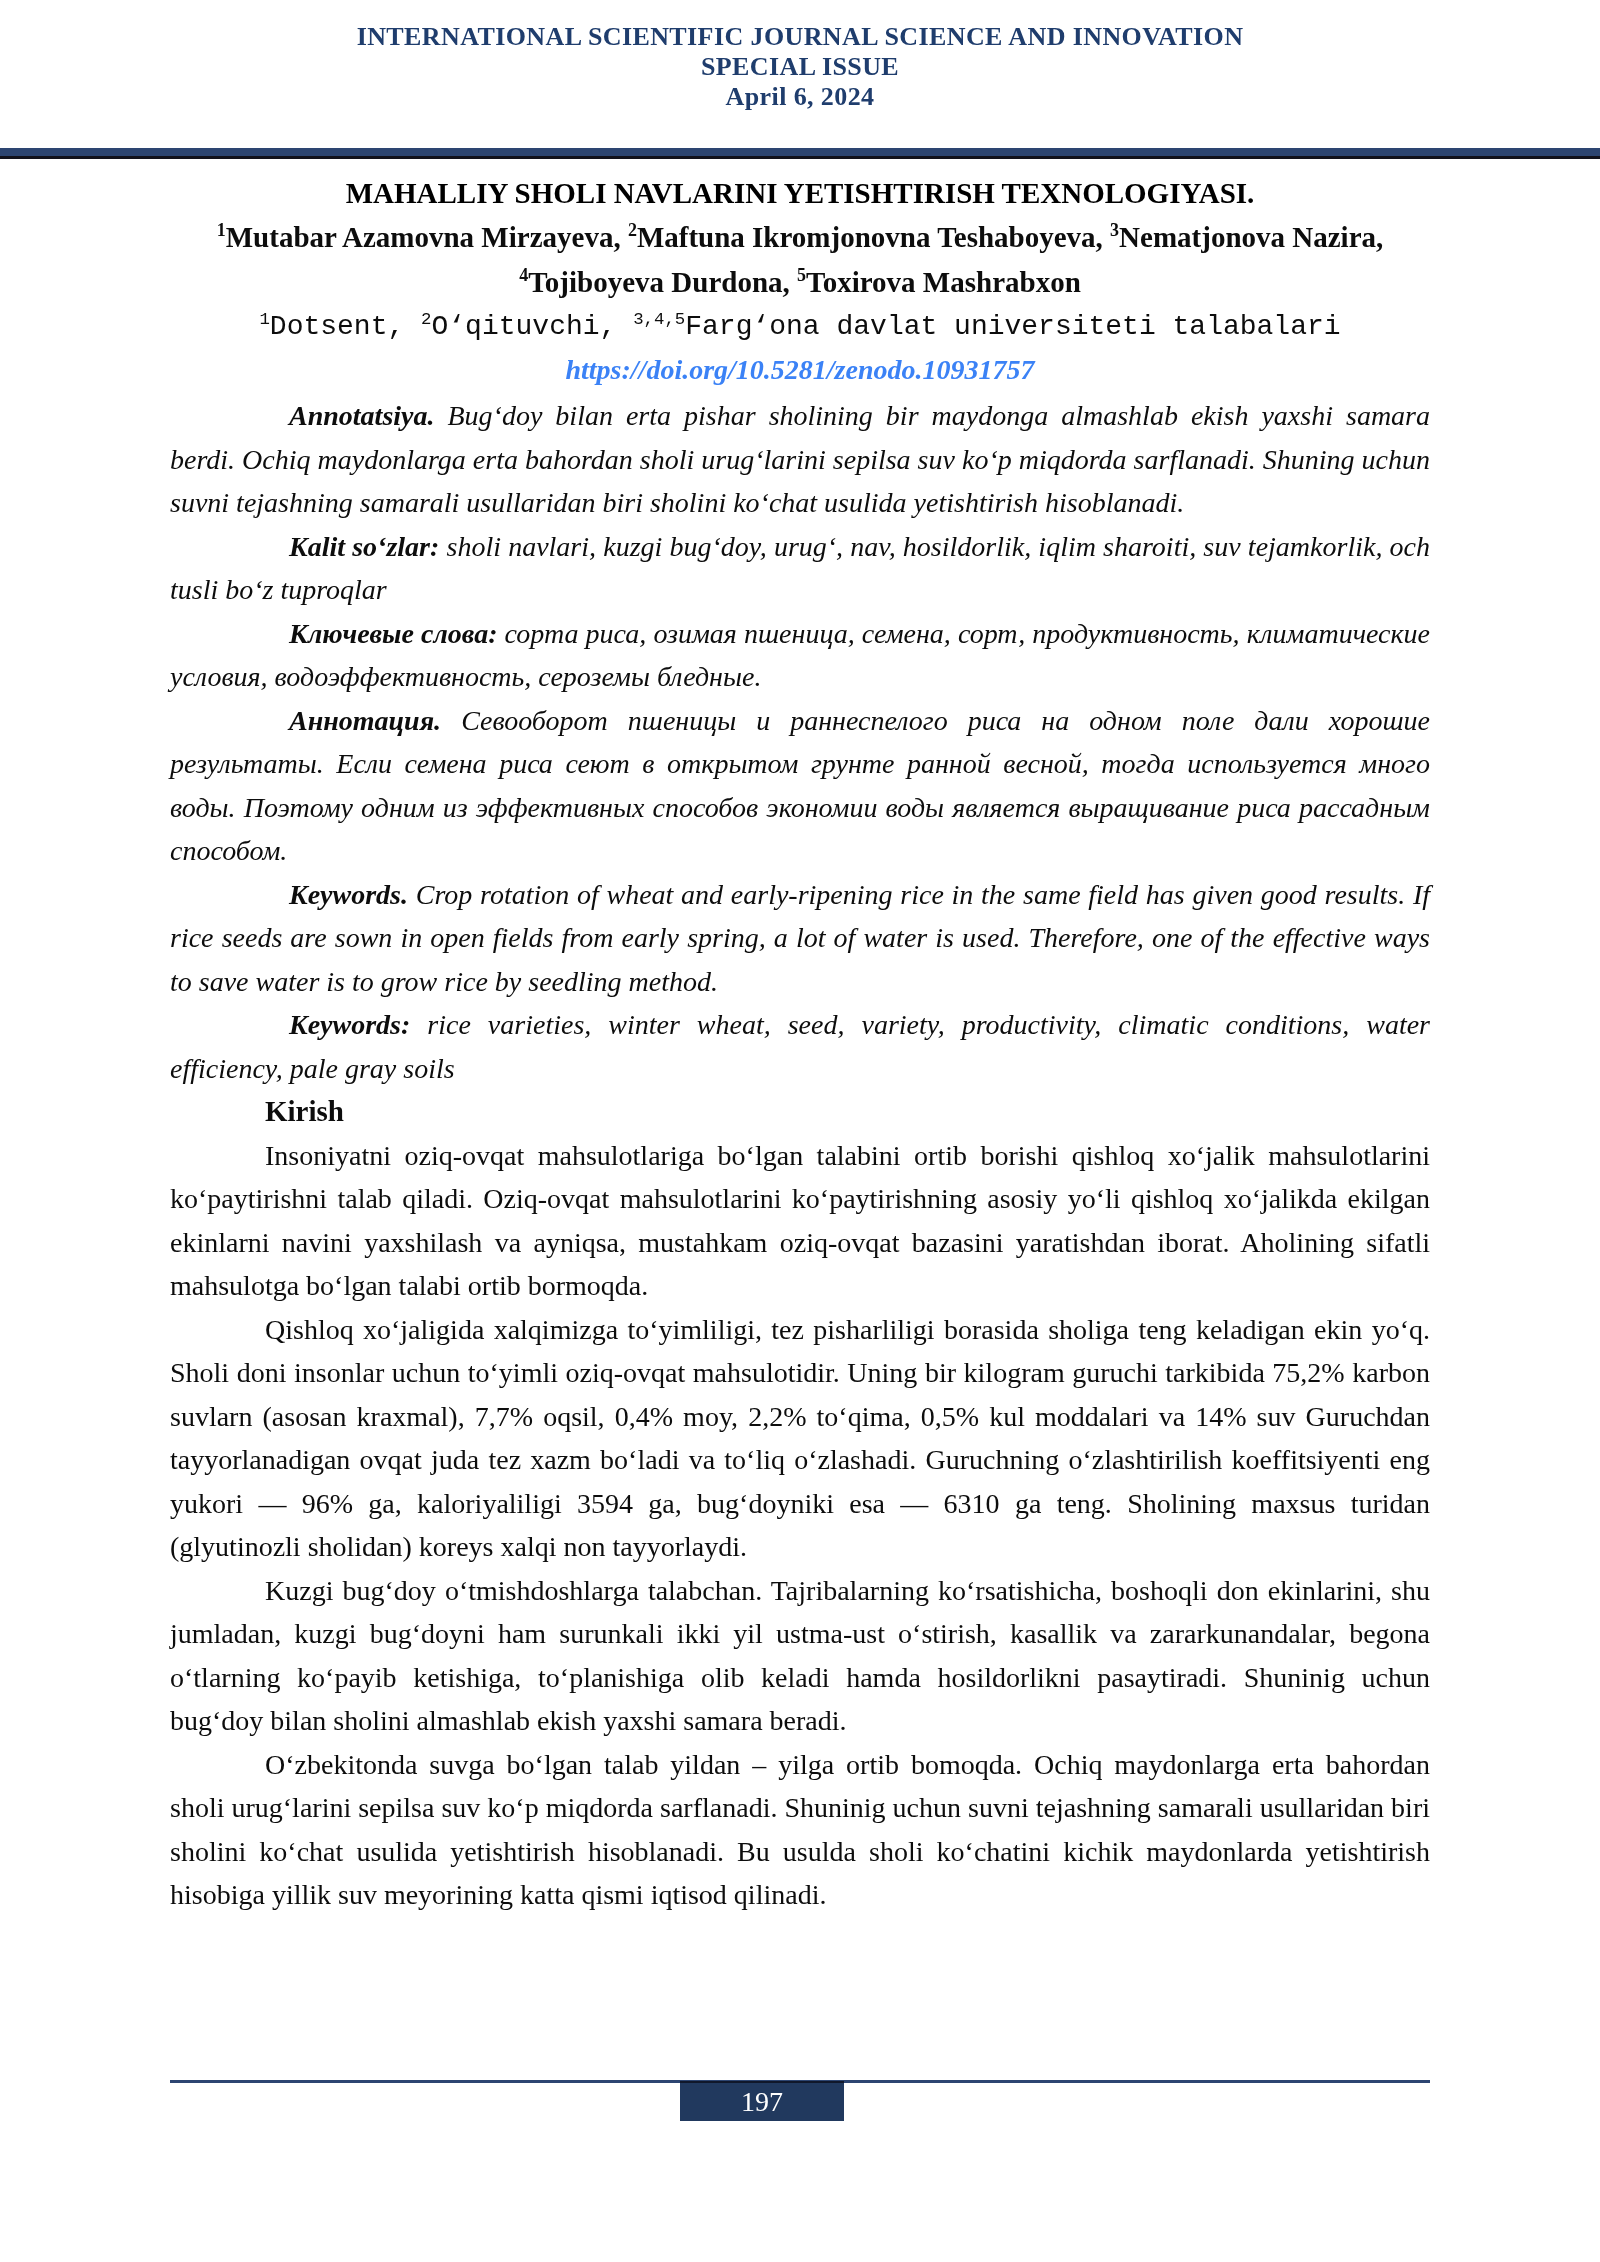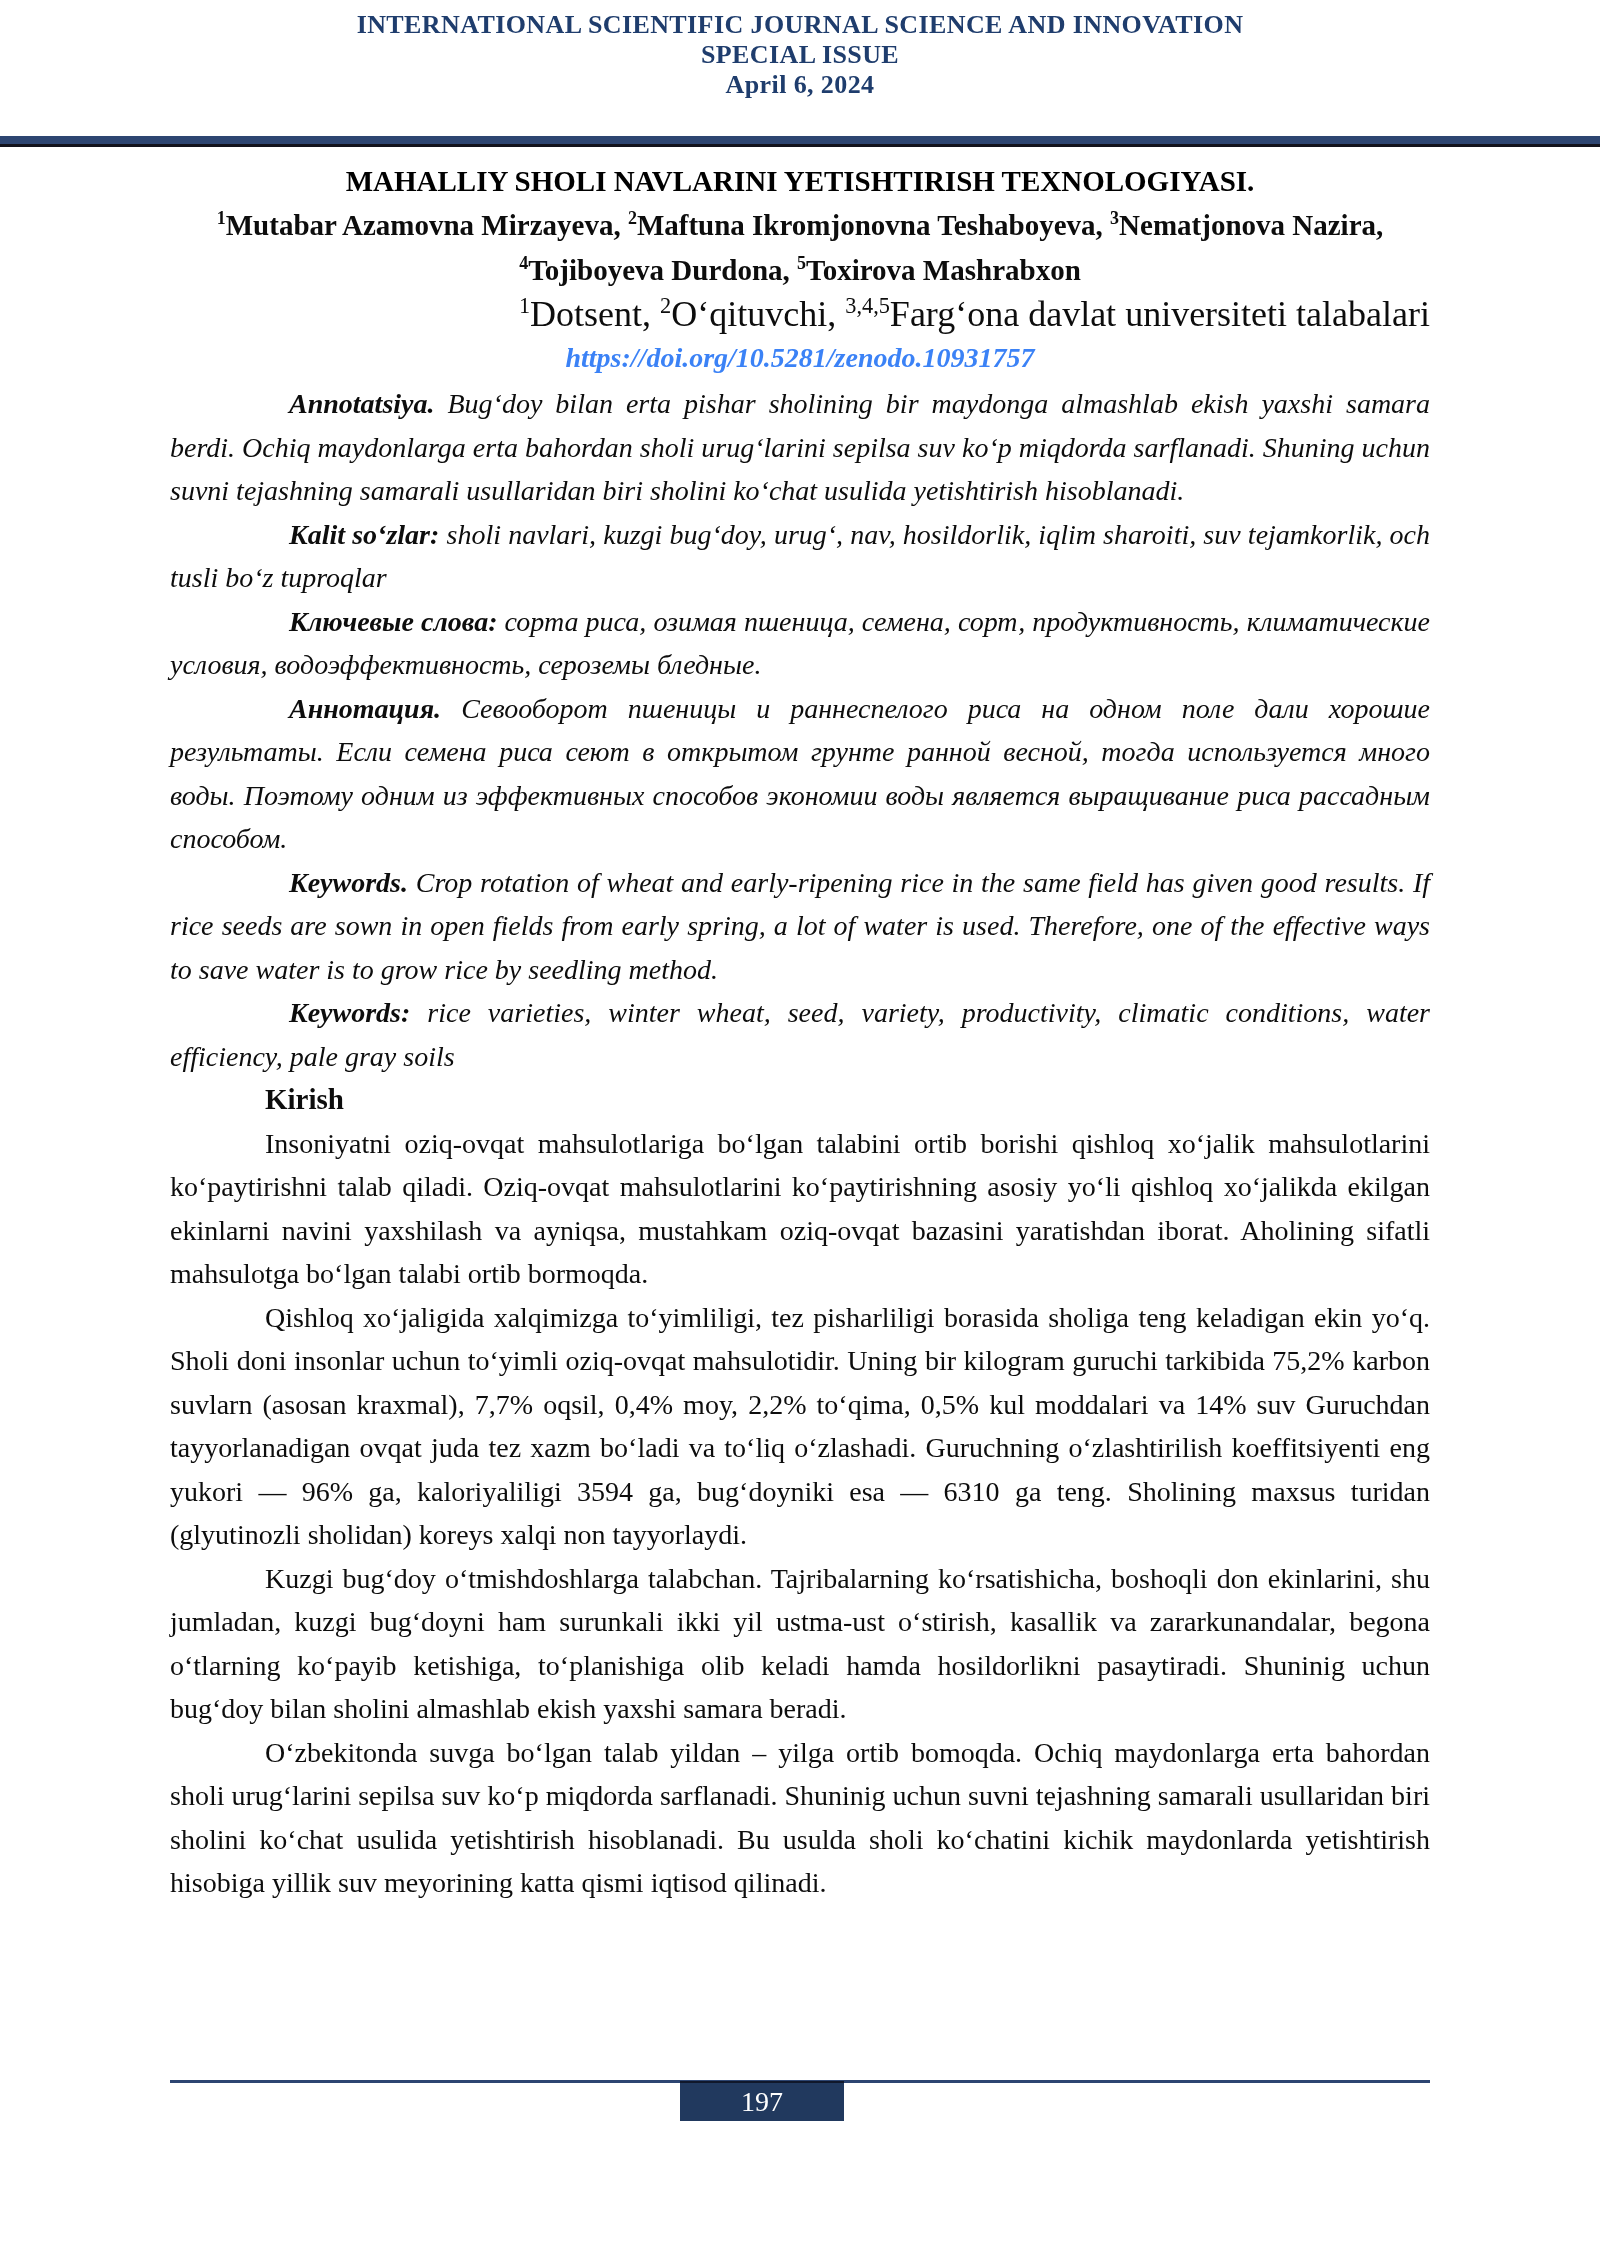--- a/index.html
+++ b/index.html
@@ -9,21 +9,21 @@
     width: 1600px;
     height: 2262px;
     margin: 0 auto;
     background: #ffffff;
     font-family: "Liberation Serif", "DejaVu Serif", serif;
     color: #0d0d0d;
     overflow: hidden;
   }
   
   .page-header {
-    padding-top: 10px;
+    padding-top: 22px;
     text-align: center;
     color: #1f3d6d;
     font-weight: bold;
     font-size: 26px;
     line-height: 30px;
     letter-spacing: 0.4px;
   }
   .divider-bar {
     margin-top: 36px;
     width: 100%;
@@ -43,23 +43,24 @@
     line-height: 44px;
     color: #000;
   }
   .authors-line {
     text-align: center;
     font-size: 29px;
     font-weight: bold;
     line-height: 45px;
   }
   .affiliation-line {
-    text-align: right;
-    font-size: 36px;
+    text-align: center;
+    font-size: 28px;
     line-height: 43px;
+    font-family: Liberation Mono, monospace;
   }
   sup { font-size: 0.62em; vertical-align: super; line-height: 0; }
   .doi-line {
     text-align: center;
     font-size: 28px;
     line-height: 44px;
   }
   .doi-line a {
     color: #3b82f6;
     font-weight: bold;

